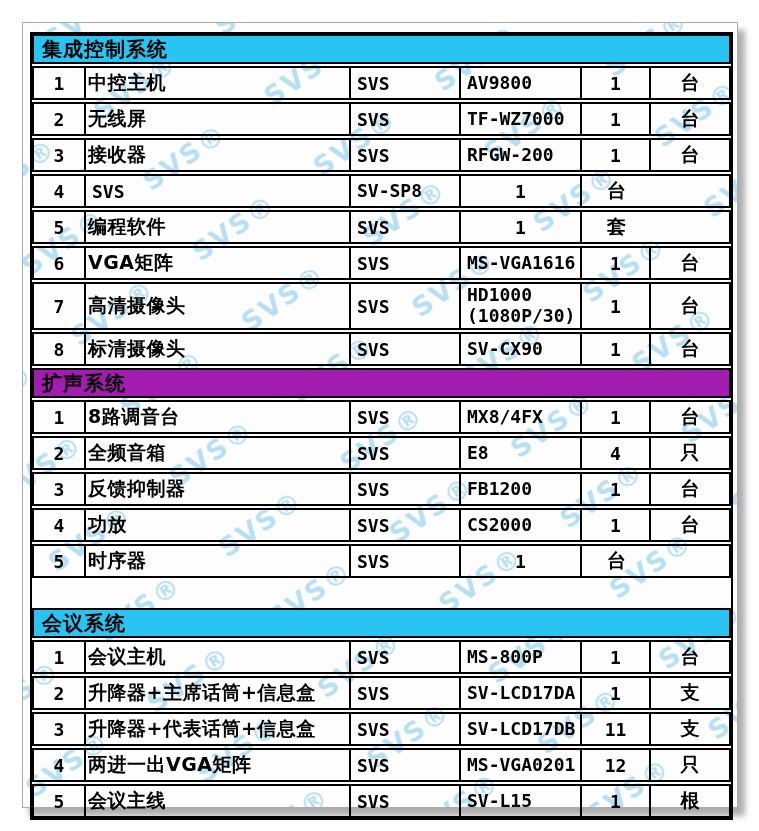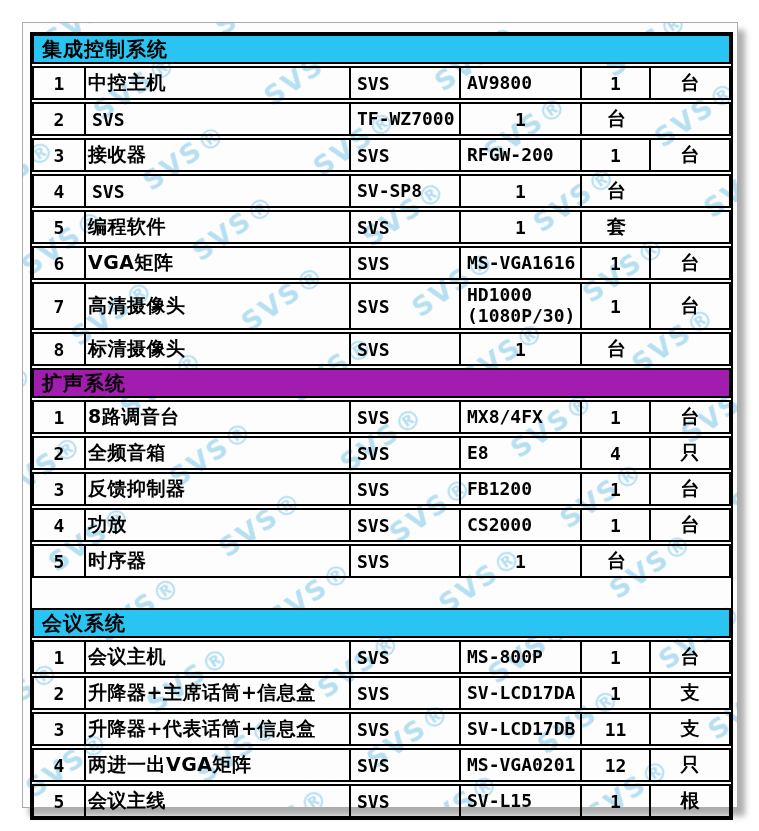--- a/index.html
+++ b/index.html
@@ -119,20 +119,21 @@
           <div class="row">
             <div class="cell num">1</div>
             <div class="cell name">中控主机</div>
             <div class="cell brand">SVS</div>
             <div class="cell model">AV9800</div>
             <div class="cell qty">1</div>
             <div class="cell unit">台</div>
           </div>
           <div class="row">
             <div class="cell num">2</div>
+            <div class="cell name">无线屏</div>
             <div class="cell brand">SVS</div>
             <div class="cell model">TF-WZ7000</div>
             <div class="cell qty">1</div>
             <div class="cell unit">台</div>
           </div>
           <div class="row">
             <div class="cell num">3</div>
             <div class="cell name">接收器</div>
             <div class="cell brand">SVS</div>
             <div class="cell model">RFGW-200</div>
@@ -167,20 +168,21 @@
             <div class="cell brand">SVS</div>
             <div class="cell model">HD1000
 (1080P/30)</div>
             <div class="cell qty">1</div>
             <div class="cell unit">台</div>
           </div>
           <div class="row">
             <div class="cell num">8</div>
             <div class="cell name">标清摄像头</div>
             <div class="cell brand">SVS</div>
+            <div class="cell model">SV-CX90</div>
             <div class="cell qty">1</div>
             <div class="cell unit">台</div>
           </div>
         </div>
         <div class="section-header" style="background: #a21caf;">扩声系统</div>
         <div class="rows">
           <div class="row">
             <div class="cell num">1</div>
             <div class="cell name">8路调音台</div>
             <div class="cell brand">SVS</div>

